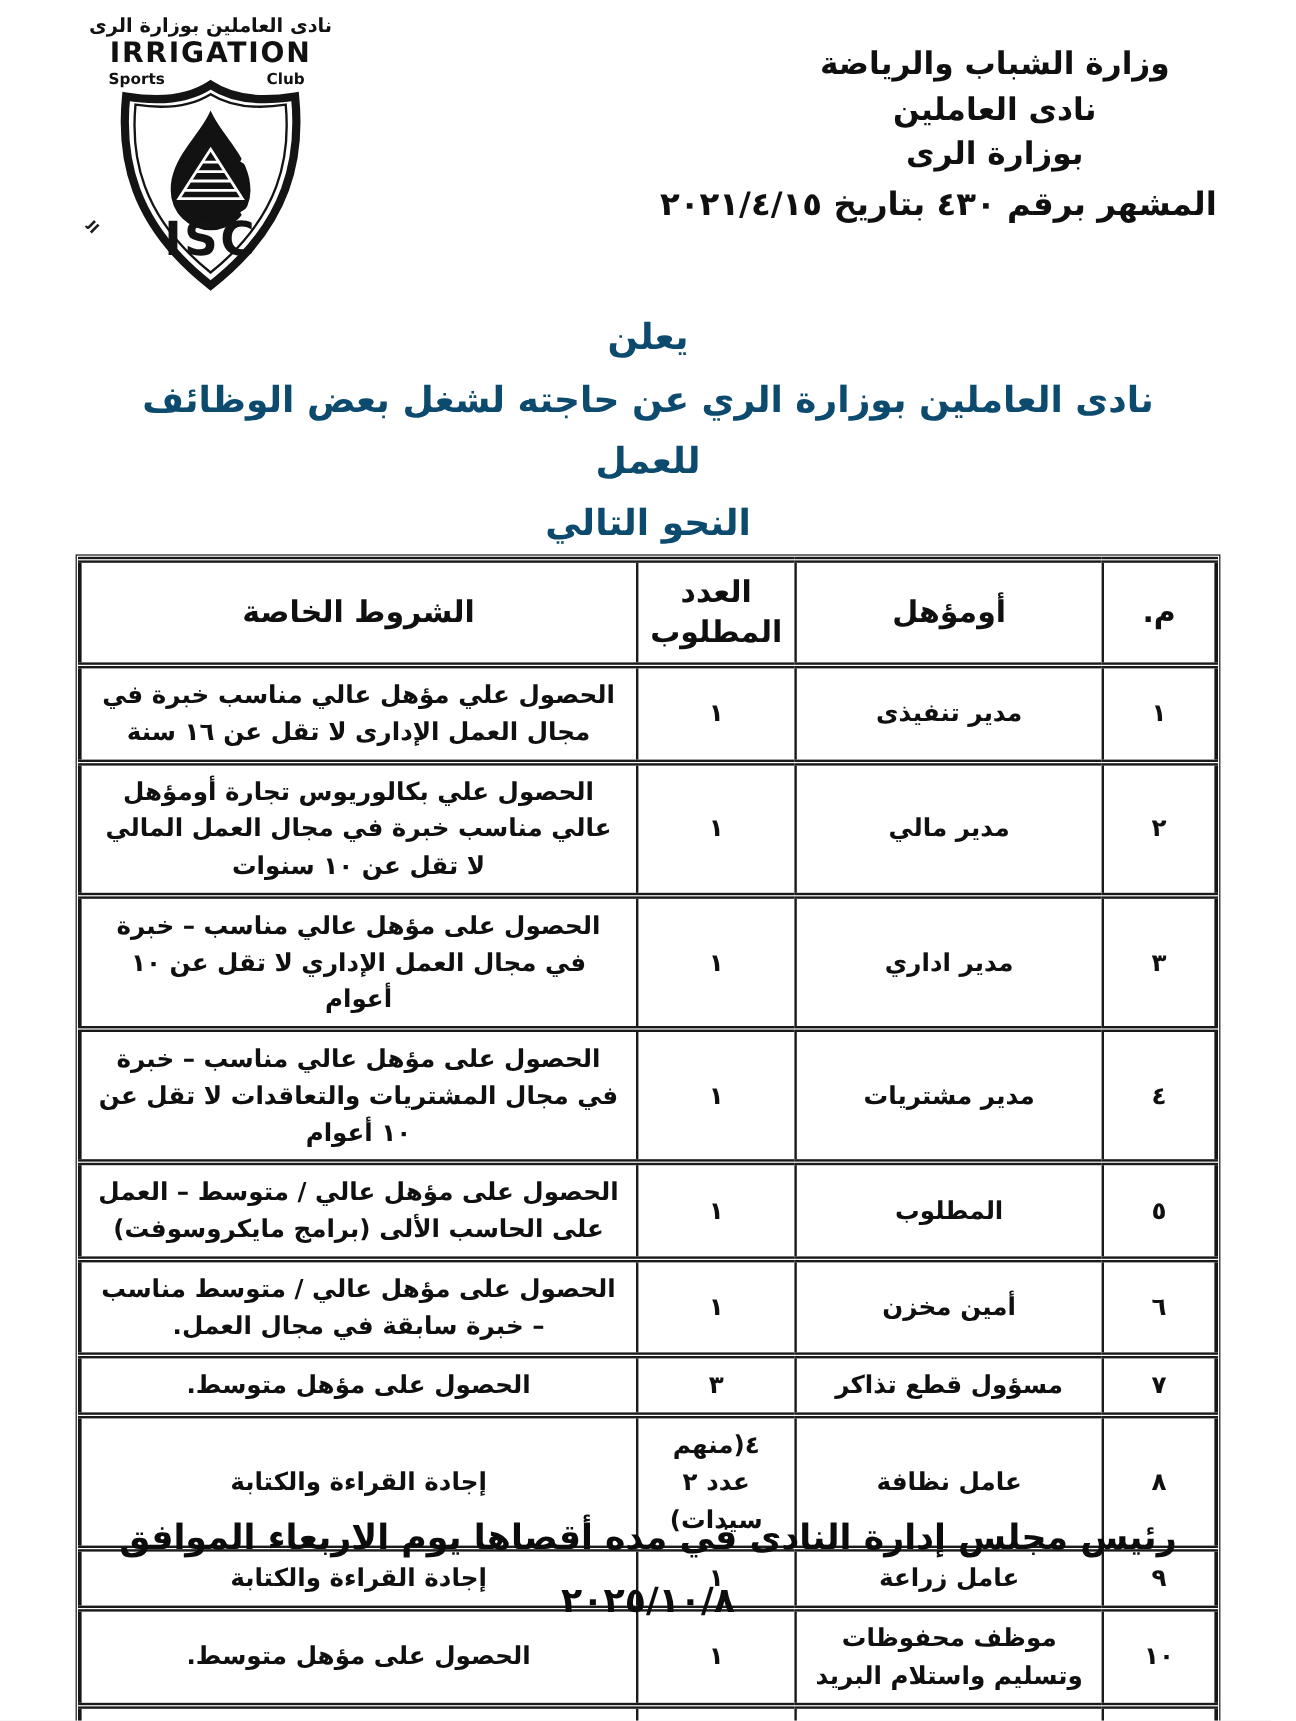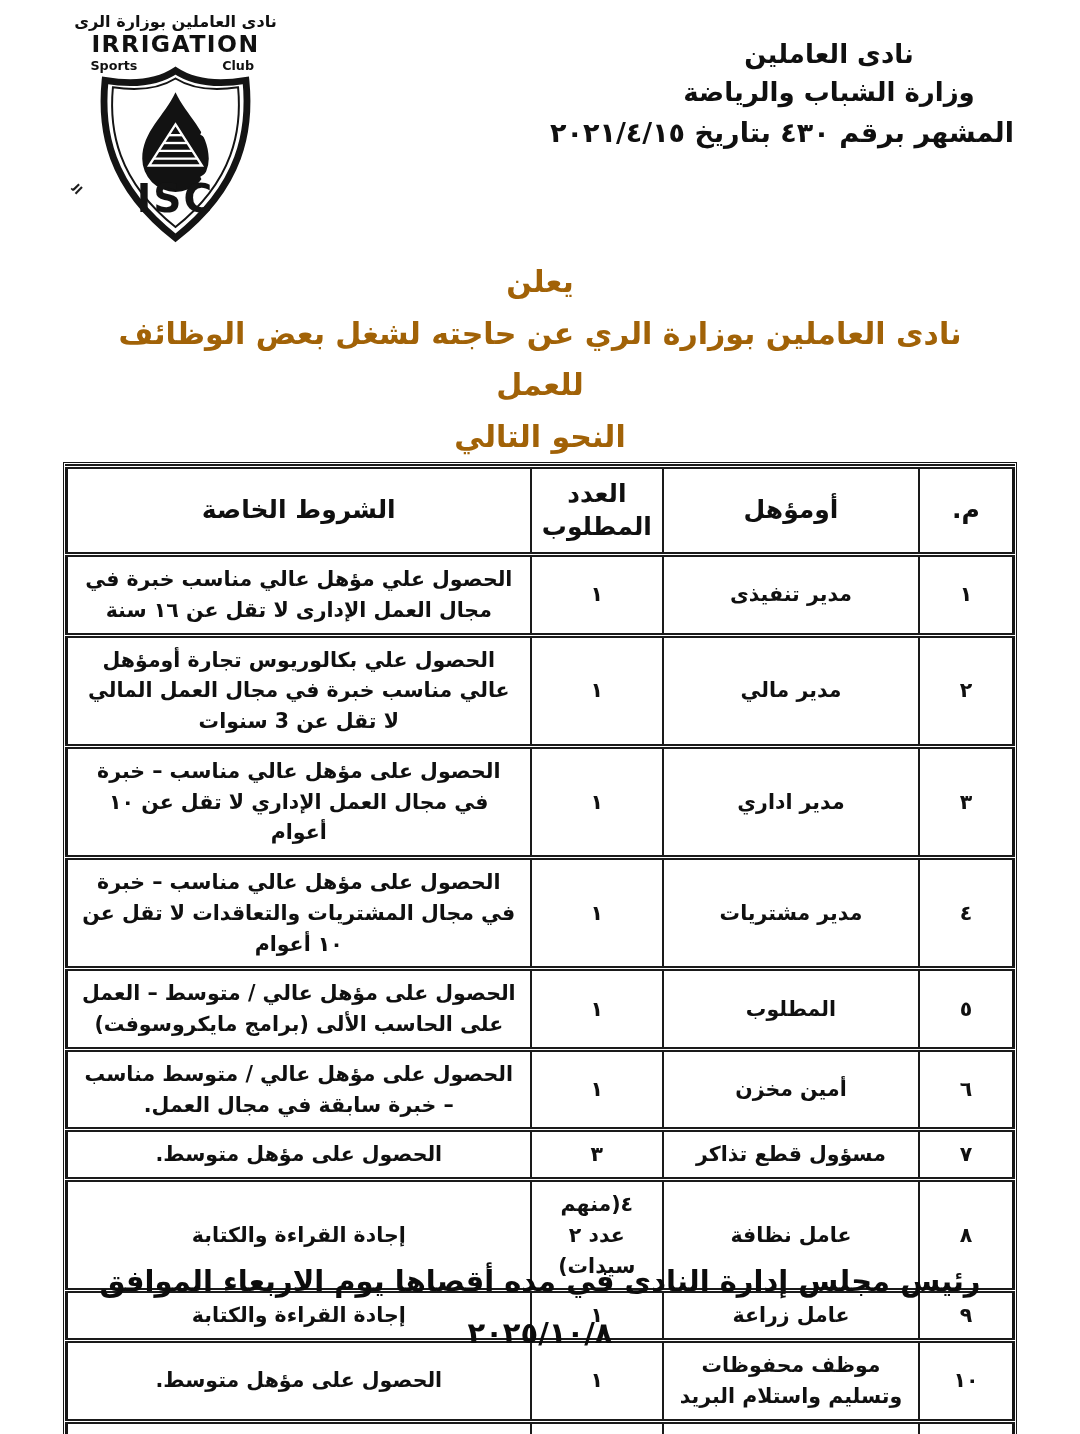--- a/index.html
+++ b/index.html
@@ -14,21 +14,21 @@
   
   .letterhead{
     position:absolute; top:36px; right:66px; width:370px;
     direction:rtl; text-align:center; font-weight:bold; color:#101010;
   }
   .letterhead .lh-line{ font-size:26px; line-height:1.45; }
   .letterhead .lh-reg { font-size:27px; margin-top:6px; white-space:nowrap; }
   
   .announce{
     position:absolute; top:256px; left:70px; right:70px;
-    direction:rtl; text-align:center; font-weight:bold; color:#a16207;
+    direction:rtl; text-align:center; font-weight:bold; color:#0c4a6e;
     font-size:30px; line-height:1.72;
   }
   
   .jobs-table{
     position:absolute; top:464px; right:65px; width:950px;
     direction:rtl; border-collapse:collapse; table-layout:fixed;
     color:#101010; background:#fff;
     border:3px solid #161616; outline:1px solid #161616; outline-offset:1px;
   }
   .jobs-table th, .jobs-table td{
@@ -82,22 +82,23 @@
       <defs>
           <path id="stampArc" d="M12,182 Q118,292 234,168"></path>
         </defs>
       <text font-size="12.5" font-weight="bold" fill="#1c1c1c" direction="rtl">
         <textPath href="#stampArc" startOffset="4%">المشهر برقم ٤٣٠ بتاريخ ٢٠٢١/٤/١٥</textPath>
       </text>
     </svg>
   </div>
 
   <div class="letterhead">
+    <div class="lh-line">وزارة الشباب والرياضة</div>
     <div class="lh-line">نادى العاملين</div>
-    <div class="lh-line">وزارة الشباب والرياضة</div>
+    <div class="lh-line">بوزارة الرى</div>
     <div class="lh-reg">المشهر برقم ٤٣٠ بتاريخ ٢٠٢١/٤/١٥</div>
   </div>
 
   <div class="announce">
     <div>يعلن</div>
     <div>نادى العاملين بوزارة الري عن حاجته لشغل بعض الوظائف للعمل</div>
     <div>النحو التالي</div>
   </div>
 
   <table class="jobs-table">
@@ -120,21 +121,21 @@
       <td>١</td>
       <td>مدير تنفيذى</td>
       <td>١</td>
       <td>الحصول علي مؤهل عالي مناسب خبرة في مجال العمل الإدارى لا تقل عن ١٦ سنة</td>
     </tr>
 
     <tr>
       <td>٢</td>
       <td>مدير مالي</td>
       <td>١</td>
-      <td>الحصول علي بكالوريوس تجارة أومؤهل عالي مناسب خبرة في مجال العمل المالي لا تقل عن 3 سنوات</td>
+      <td>الحصول علي بكالوريوس تجارة أومؤهل عالي مناسب خبرة في مجال العمل المالي لا تقل عن ١٠ سنوات</td>
     </tr>
 
     <tr>
       <td>٣</td>
       <td>مدير اداري</td>
       <td>١</td>
       <td>الحصول على مؤهل عالي مناسب – خبرة في مجال العمل الإداري لا تقل عن ١٠ أعوام</td>
     </tr>
 
     <tr>

